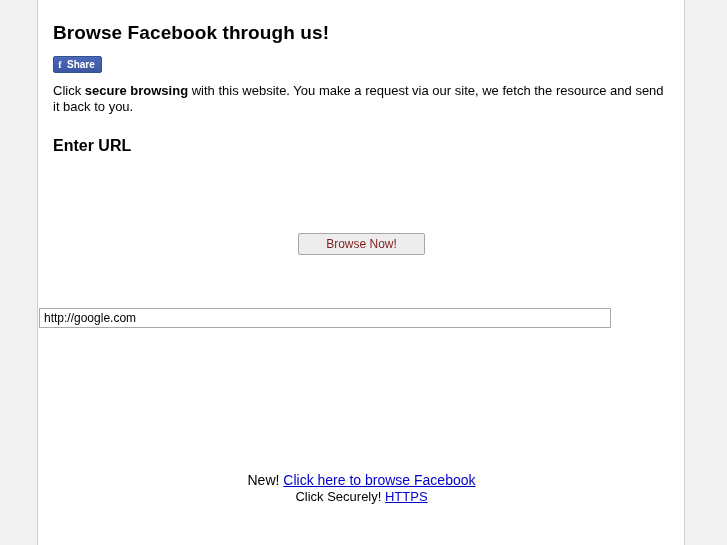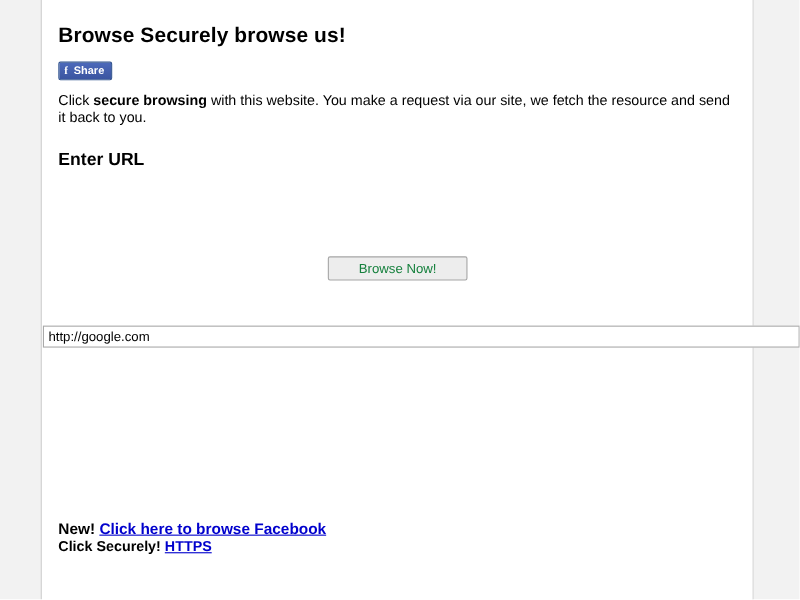--- a/index.html
+++ b/index.html
@@ -99,49 +99,50 @@
     text-align: center;
     margin-top: 78px;
   }
   button.browse-now {
     font-family: "Liberation Sans", sans-serif;
     font-size: 12px;
     padding: 3px 27px;
     background: #ededed;
     border: 1px solid #a6a6a6;
     border-radius: 2px;
-    color: #15803d;
+    color: #7f1d1d;
     cursor: pointer;
   }
   .url-row {
     position: absolute;
     left: 39px;
-    top: 296px;
-    width: 688px;
+    top: 308px;
+    width: 572px;
     height: 22px;
   }
   input.url-input {
     width: 100%;
     height: 20px;
     box-sizing: border-box;
     font-family: "Liberation Sans", sans-serif;
     font-size: 12px;
     padding: 2px 4px;
     border: 1px solid #a9a9a9;
     background: #ffffff;
     color: #000000;
   }
   .links-block {
     margin-top: 120px;
     font-size: 13px;
     line-height: 15px;
   }
   .links-block .line {
-    font-weight: bold;
+    font-weight: normal;
     margin-bottom: 1px;
+    text-align: center;
   }
   .links-block a {
     color: #0000cc;
     text-decoration: underline;
     cursor: pointer;
   }
   .big-link {
     font-size: 14px;
   }
 </style>
@@ -149,21 +150,21 @@
 <body>
 
 <div class="page">
 
   <div class="gutter-left"></div>
   <div class="gutter-right"></div>
 
   <div class="content">
     <div class="inner">
 
-      <h1 class="title">Browse Securely browse us!</h1>
+      <h1 class="title">Browse Facebook through us!</h1>
 
       <div class="fb-share">
         <span class="fb-f">f</span><span class="fb-label">Share</span>
       </div>
 
       <p class="para">
         <span>Click </span><b>secure browsing</b><span> with this website. You make a request via our site, we fetch the resource and send it back to you.</span>
       </p>
 
 

